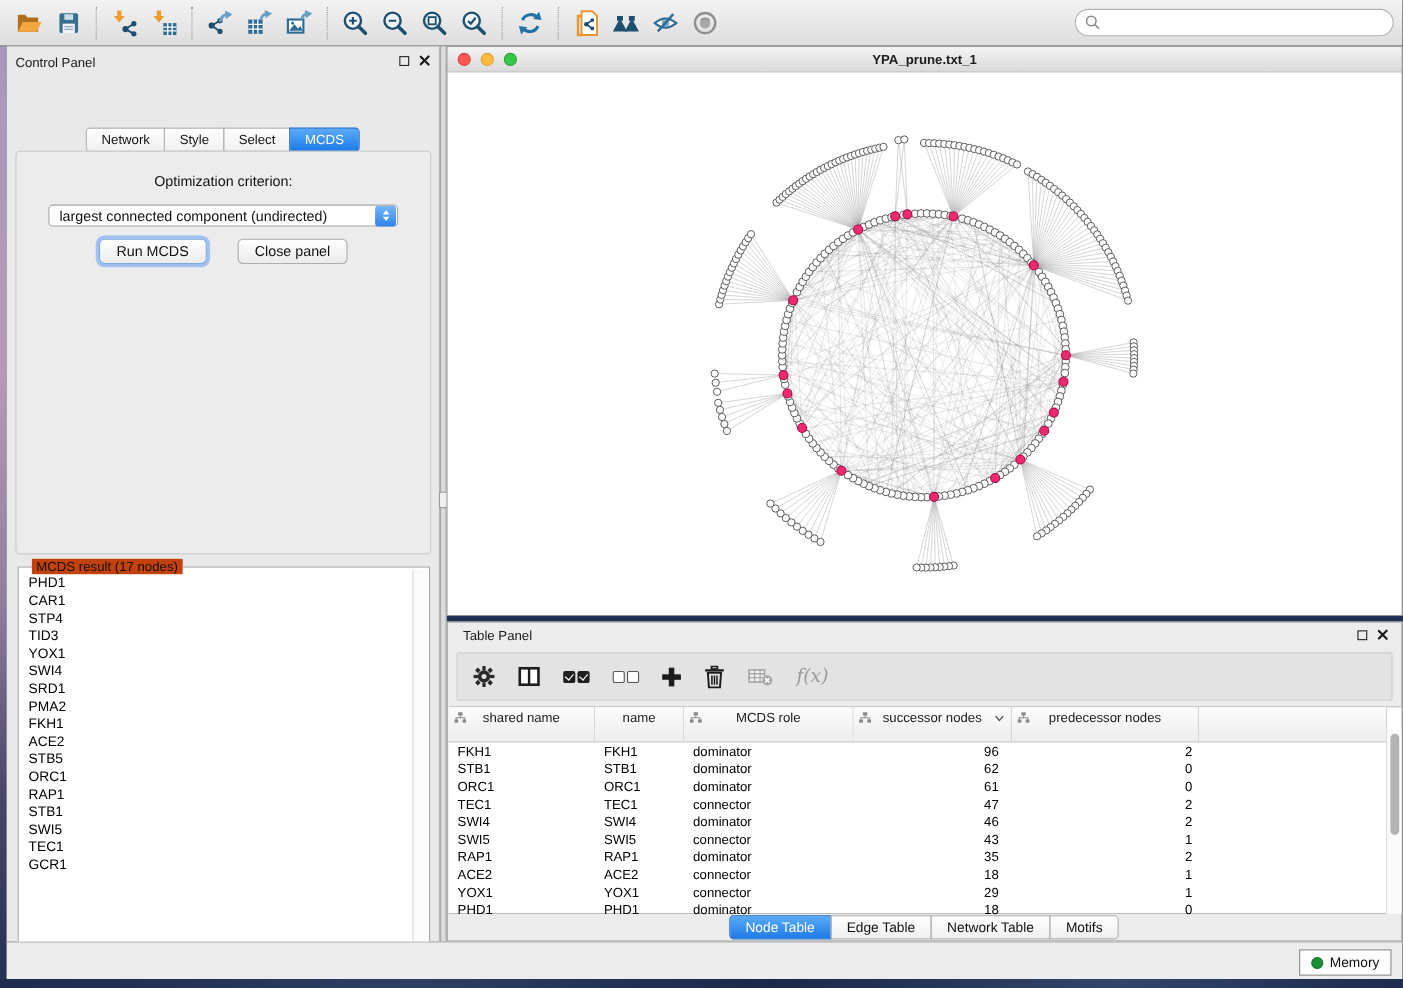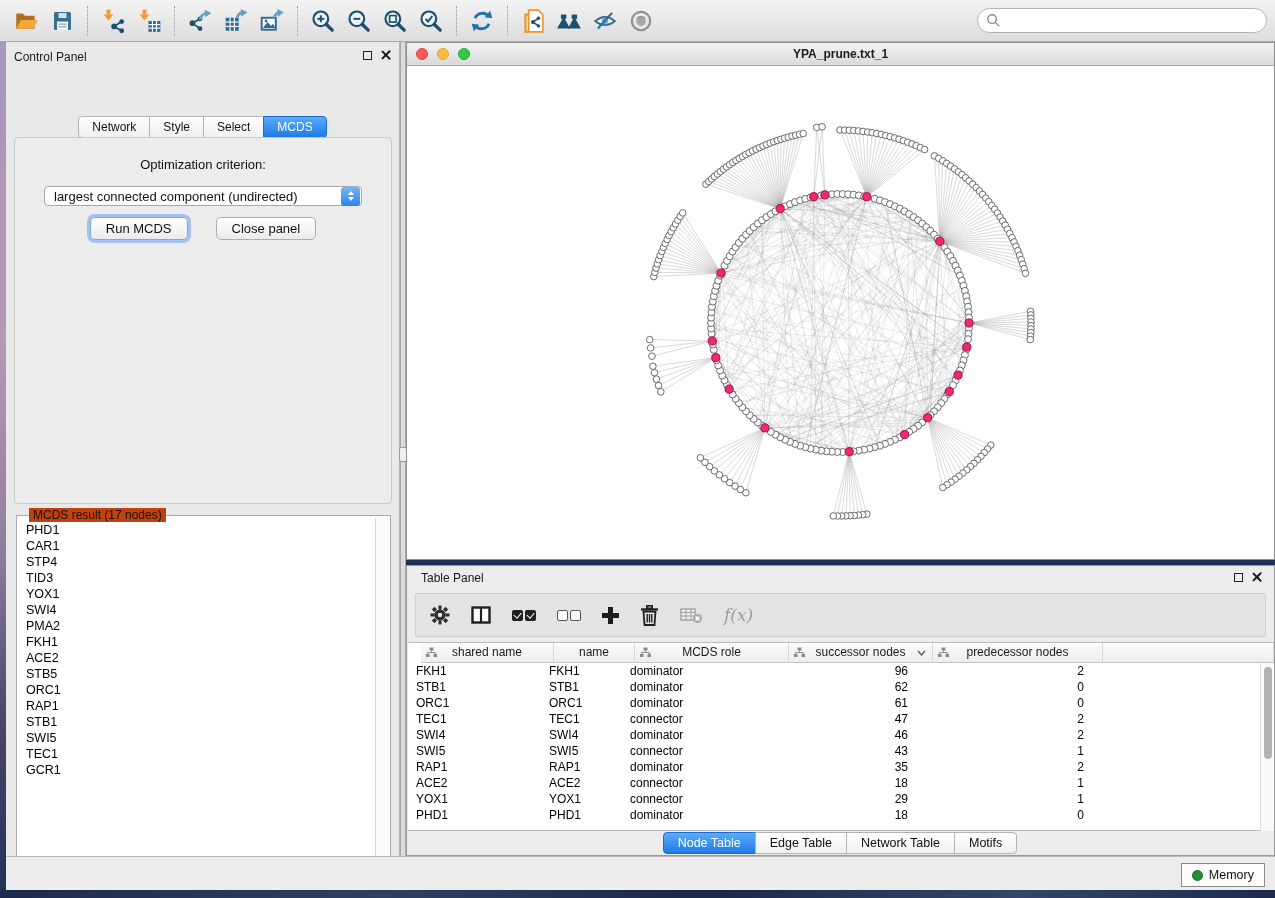--- a/index.html
+++ b/index.html
@@ -98,21 +98,21 @@
   .cbx { width:11px; height:11px; border-radius:2px; }
   .cbx.on { background:#1f1f1f; position:relative; }
   .cbx.on::after { content:""; position:absolute; left:2.5px; top:1px; width:4px; height:6px;
     border:solid #fff; border-width:0 1.8px 1.8px 0; transform:rotate(40deg); }
   .cbx.off { border:1.8px solid #555; background:#fff; }
   .plus-ic { position:relative; width:17px; height:17px; }
   .plus-ic::before { content:""; position:absolute; left:0; top:6px; width:17px; height:5px; background:#1c1c1c; }
   .plus-ic::after { content:""; position:absolute; left:6px; top:0; width:5px; height:17px; background:#1c1c1c; }
 
   .tblwrap { position:absolute; left:1px; top:76px; width:866px; height:189px; background:#fff; border-top:1px solid #bdbdbd; border-bottom:1px solid #bdbdbd; }
-  .thead { display:flex; height:20px;justify-content:flex-end; }
+  .thead { display:flex; height:32px; }
   .th { position:relative; background:linear-gradient(#fcfcfc,#ededed); border-right:1px solid #d6d6d6;
     border-bottom:1px solid #c4c4c4; font-size:12px; color:#1a1a1a; text-align:center; line-height:19px; }
   .th .hier { position:absolute; left:5px; top:4px; }
   .th .sort { position:absolute; right:6px; top:7px; }
   .trow { display:flex; height:16px; }
   .td { font-size:12px; line-height:16px; color:#000; white-space:nowrap; overflow:hidden; }
   .td.l { padding-left:8px; text-align:left; }
   .td.r { text-align:right; }
   .tbl-scroll { position:absolute; right:0; top:20px; width:14px; height:168px; background:#fafafa; border-left:1px solid #ddd; }
   .tbl-thumb { position:absolute; left:2.5px; top:4px; width:8px; height:92px; background:#b3b3b3; border-radius:4px; }
@@ -320,20 +320,21 @@
   </div>
   <div class="groupbox">
     <span class="group-legend">MCDS result (17 nodes)</span>
     <div class="mcds-list" id="mcds-list">
         <div class="mcds-item">PHD1</div>
         <div class="mcds-item">CAR1</div>
         <div class="mcds-item">STP4</div>
         <div class="mcds-item">TID3</div>
         <div class="mcds-item">YOX1</div>
         <div class="mcds-item">SWI4</div>
+        <div class="mcds-item">SRD1</div>
         <div class="mcds-item">PMA2</div>
         <div class="mcds-item">FKH1</div>
         <div class="mcds-item">ACE2</div>
         <div class="mcds-item">STB5</div>
         <div class="mcds-item">ORC1</div>
         <div class="mcds-item">RAP1</div>
         <div class="mcds-item">STB1</div>
         <div class="mcds-item">SWI5</div>
         <div class="mcds-item">TEC1</div>
         <div class="mcds-item">GCR1</div>

